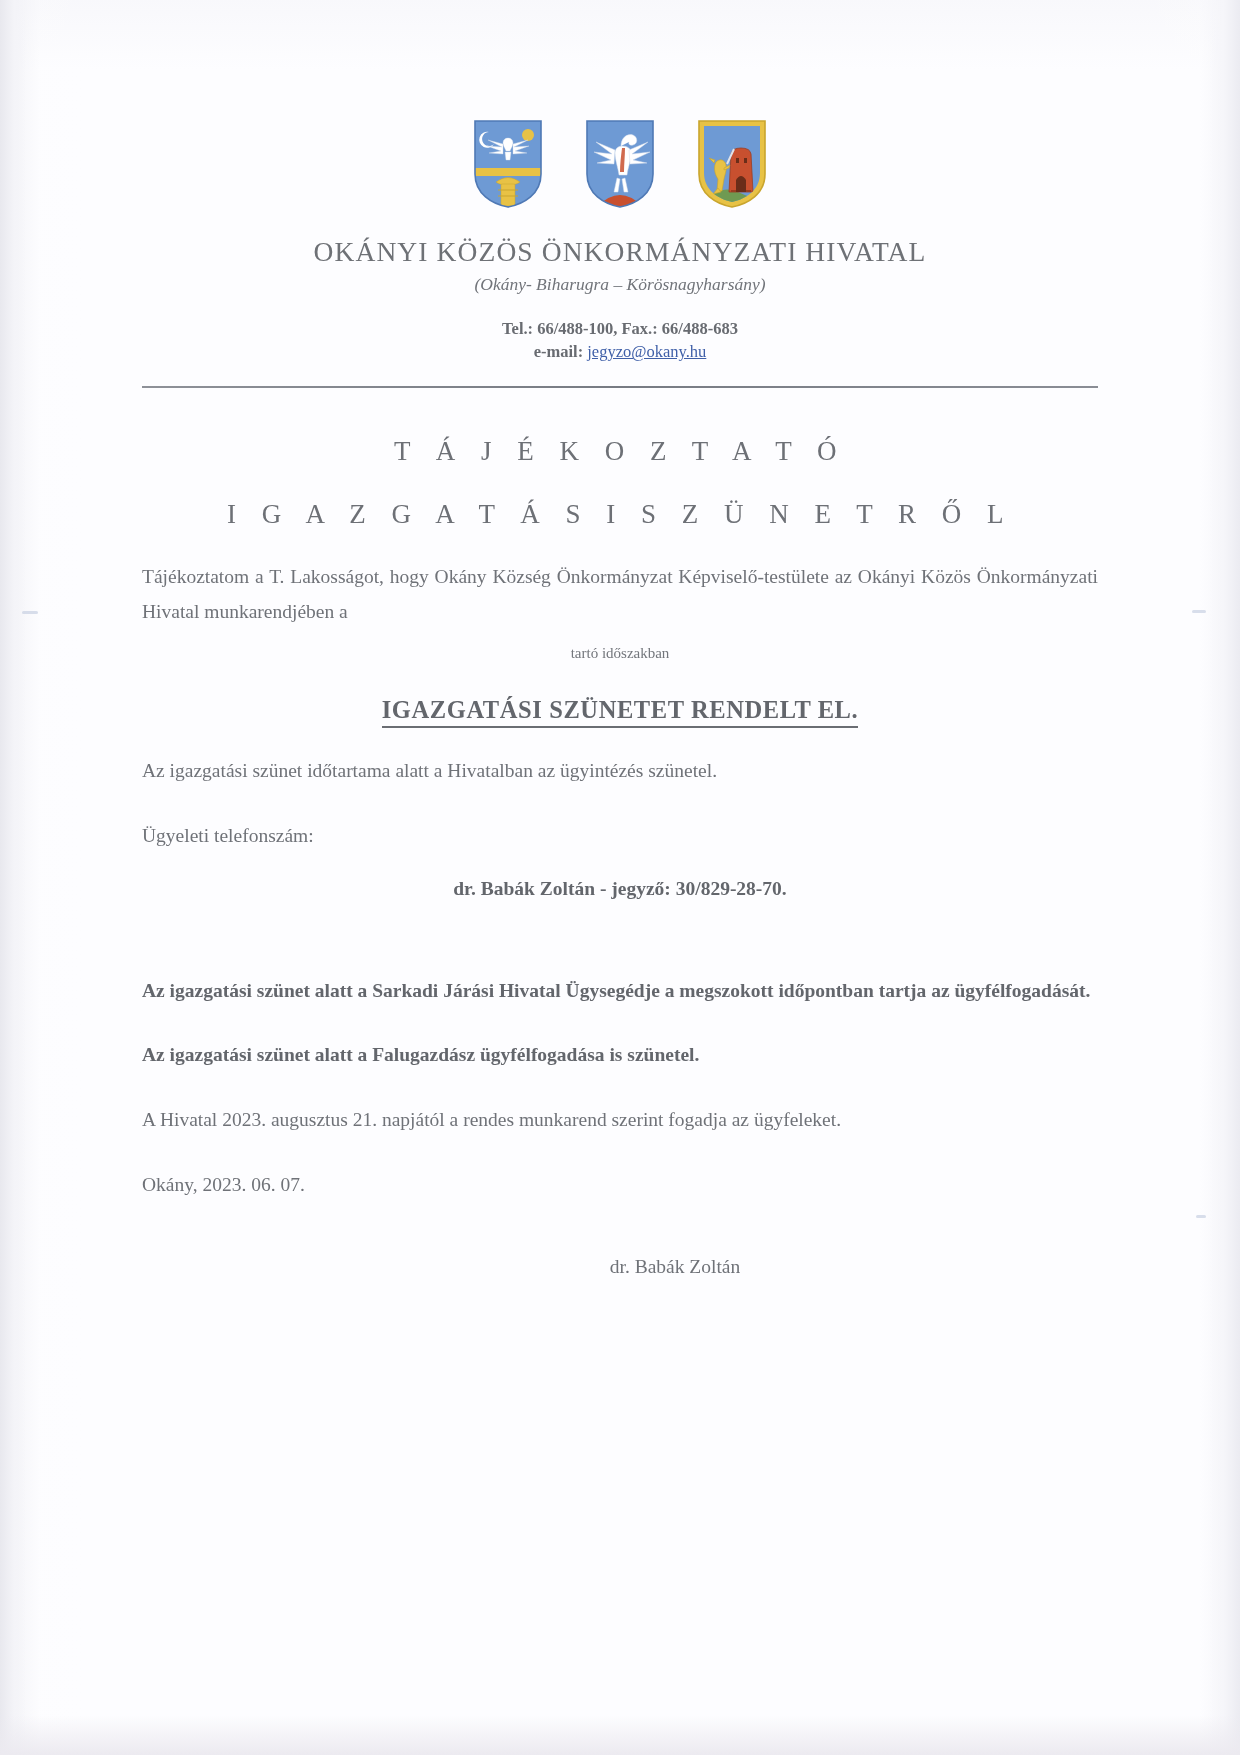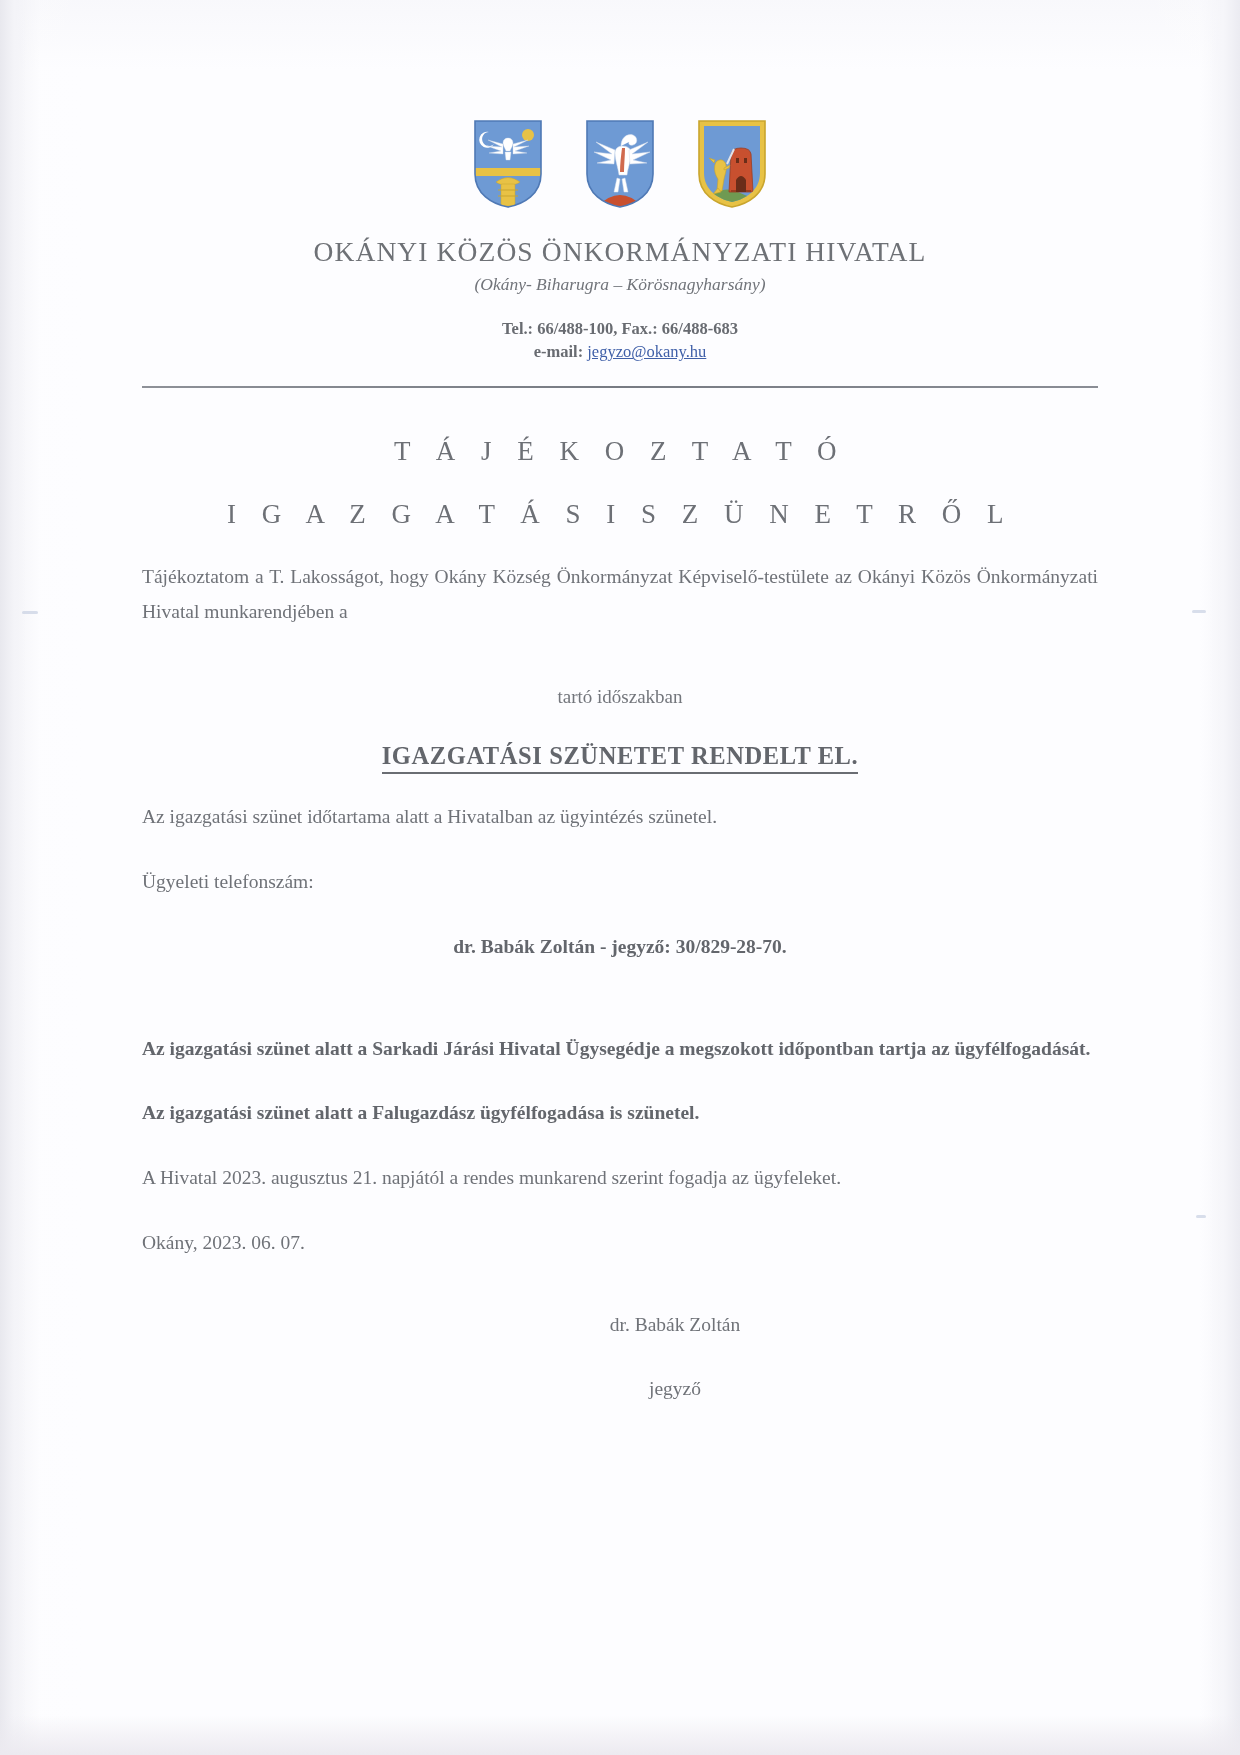--- a/index.html
+++ b/index.html
@@ -128,42 +128,42 @@
     font-size: 22.5px;
     color: #62656b;
     margin-top: 36px;
   }
   .date-line span {
     border-bottom: 2px solid #6a6d73;
     padding-bottom: 2px;
   }
   .mid-note {
     text-align: center;
-    font-size: 19px;
+    font-size: 15px;
     color: #73767c;
-    margin-top: 57px;
+    margin-top: 16px;
   }
   .decree {
     text-align: center;
     font-weight: bold;
     font-size: 24.5px;
     letter-spacing: 0.6px;
     color: #63666c;
     margin-top: 34px;
   }
   .decree span {
     border-bottom: 2px solid #6a6d73;
     padding-bottom: 3px;
   }
   .phone-line {
     text-align: center;
     font-weight: bold;
     font-size: 19.5px;
     color: #63666c;
-    margin-top: 36px;
+    margin-top: 24px;
   }
   .gap-big { height: 44px; }
   .sig {
     text-align: center;
     font-size: 19.5px;
     color: #6f7278;
     margin-top: 54px;
     padding-left: 110px;
   }
   .sig2 {
@@ -323,16 +323,15 @@
 
     <div class="para justify bold">Az igazgatási szünet alatt a Sarkadi Járási Hivatal Ügysegédje a megszokott időpontban tartja az ügyfélfogadását.</div>
 
     <div class="para bold">Az igazgatási szünet alatt a Falugazdász ügyfélfogadása is szünetel.</div>
 
     <div class="para closing">A Hivatal 2023. augusztus 21. napjától a rendes munkarend szerint fogadja az ügyfeleket.</div>
 
     <div class="para place">Okány, 2023. 06. 07.</div>
 
     <div class="sig">dr. Babák Zoltán</div>
-    <div class="sig2">jegyző</div>
 
   </div>
 </div>
 
 </body></html>

